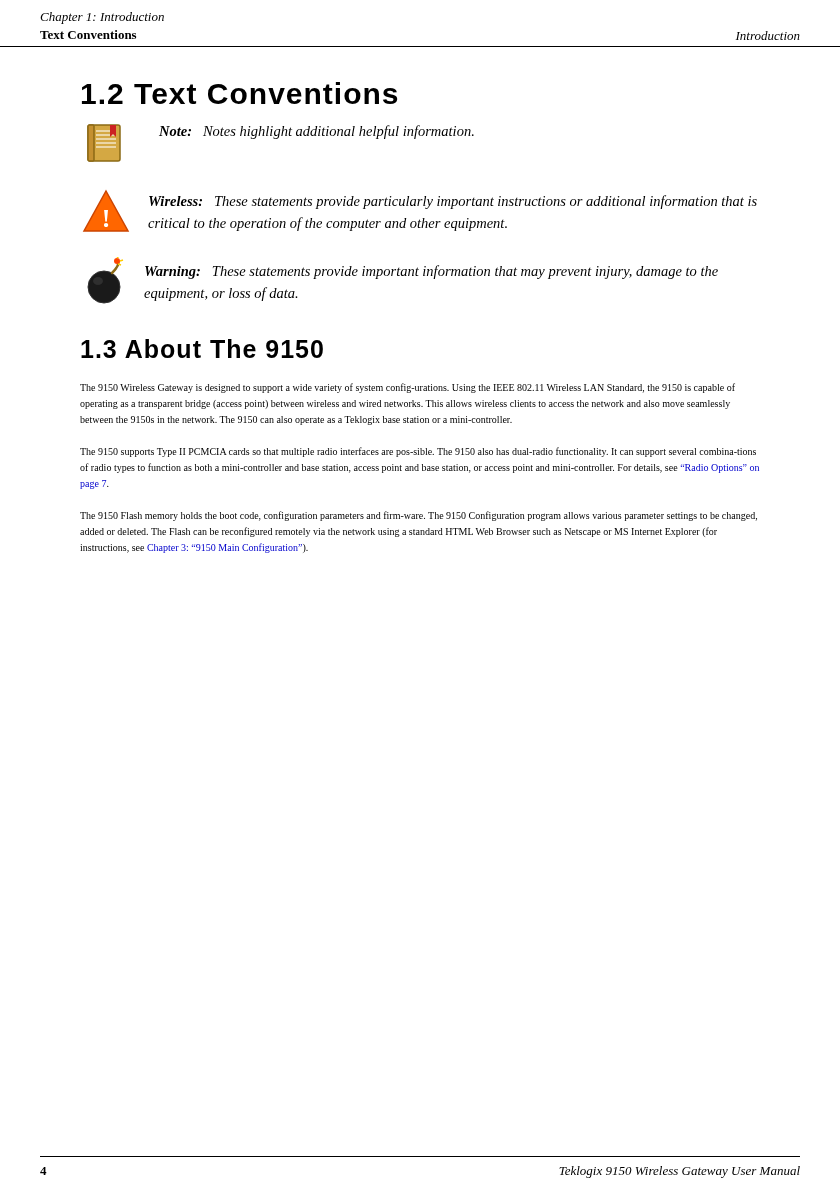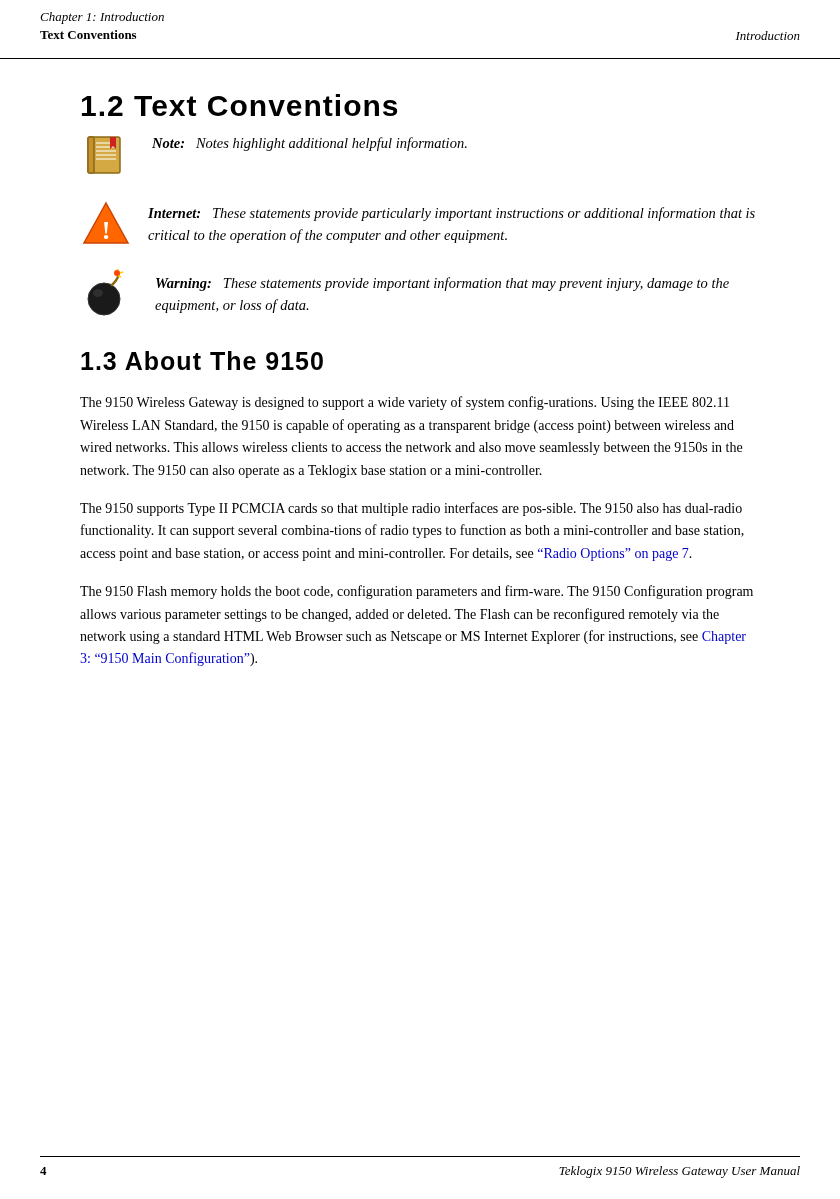--- a/index.html
+++ b/index.html
@@ -12,21 +12,21 @@
       width: 840px;
       min-height: 1199px;
       background: #ffffff;
       font-family: 'Times New Roman', Times, serif;
       font-size: 15px;
       color: #000000;
       position: relative;
     }
 
     .header {
-      padding: 8px 40px 14px 40px;
+      padding: 8px 40px 2px 40px;
       border-bottom: 1px solid #000;
       display: flex;
       justify-content: space-between;
       align-items: flex-end;
     }
 
     .header-left {
       font-size: 13px;
       line-height: 1.4;
     }
@@ -55,21 +55,21 @@
       font-weight: bold;
       font-family: Arial, Helvetica, sans-serif;
       margin-bottom: 4px;
       letter-spacing: 1px;
     }
 
     .note-block {
       display: flex;
       align-items: flex-start;
       margin-bottom: 18px;
-      gap: 20px;
+      gap: 27px;
     }
 
     .note-icon {
       width: 52px;
       height: 52px;
       flex-shrink: 0;
       display: flex;
       align-items: center;
       justify-content: center;
     }
@@ -99,42 +99,42 @@
       flex-shrink: 0;
       display: flex;
       align-items: center;
       justify-content: center;
     }
 
     .warning-block {
       display: flex;
       align-items: flex-start;
       margin-bottom: 28px;
-      gap: 23px;
+      gap: 12px;
     }
 
     .warning-icon {
       width: 52px;
       height: 52px;
       flex-shrink: 0;
       display: flex;
       align-items: center;
       justify-content: center;
     }
 
     .section-heading-2 {
       font-size: 25px;
       font-weight: bold;
       font-family: Arial, Helvetica, sans-serif;
       margin-bottom: 16px;
       letter-spacing: 1px;
     }
 
     .body-text {
-      font-size: 14px;
+      font-size: 10px;
       line-height: 1.6;
       margin-bottom: 16px;
       text-align: left;
     }
 
     .link-text {
       color: #0000cc;
     }
 
     .footer {
@@ -206,21 +206,21 @@
 
   <div class="important-block">
     <div class="important-icon">
       <svg viewBox="0 0 48 48" width="48" height="48" xmlns="http://www.w3.org/2000/svg">
 
         <polygon points="24,4 46,44 2,44" fill="#ff6600" stroke="#cc4400" stroke-width="1.5"></polygon>
         <text x="24" y="40" text-anchor="middle" font-size="26" font-weight="bold" fill="white" font-family="serif">!</text>
       </svg>
     </div>
     <div class="note-text">
-      <span class="label">Internet:</span>
+      <span class="label">Wireless:</span>
       &nbsp;&nbsp;<span>These statements provide particularly important instructions or additional information that is critical to the operation of the computer and other equipment.</span>
     </div>
   </div>
 
   <div class="warning-block">
     <div class="warning-icon">
       <svg viewBox="0 0 48 48" width="48" height="48" xmlns="http://www.w3.org/2000/svg">
 
         <circle cx="22" cy="30" r="16" fill="#1a1a1a" stroke="#333" stroke-width="1"></circle>
 

